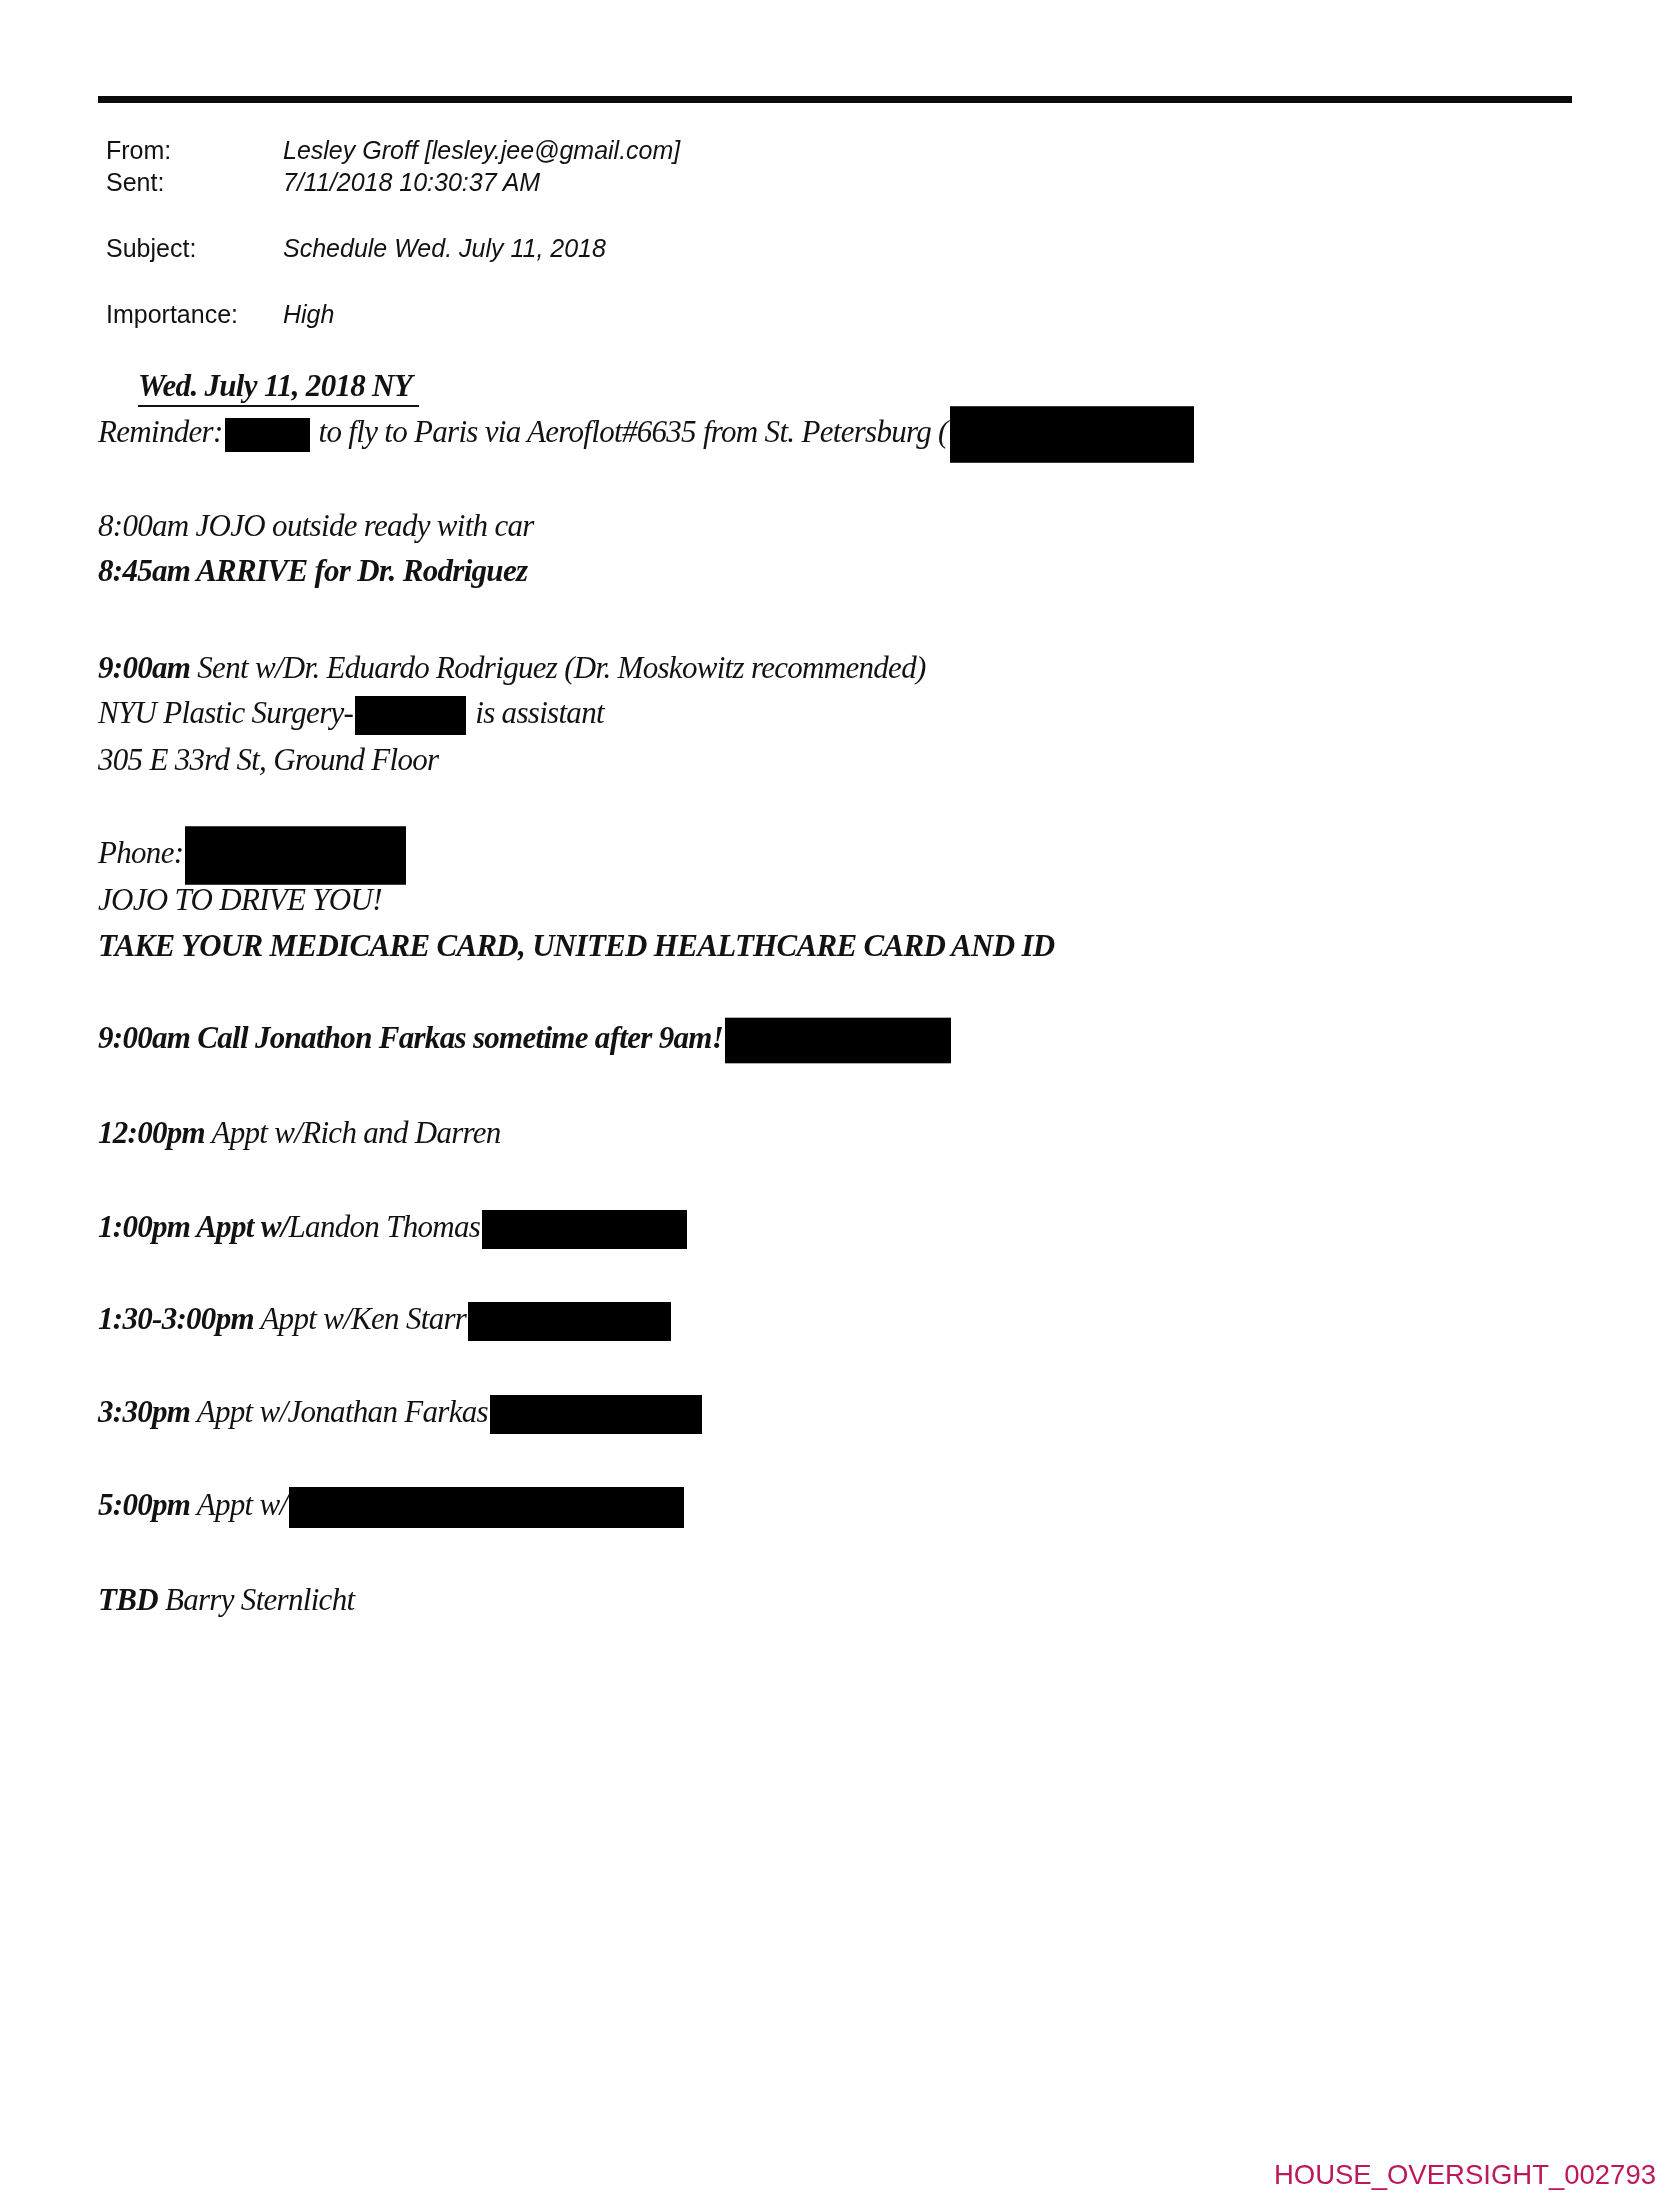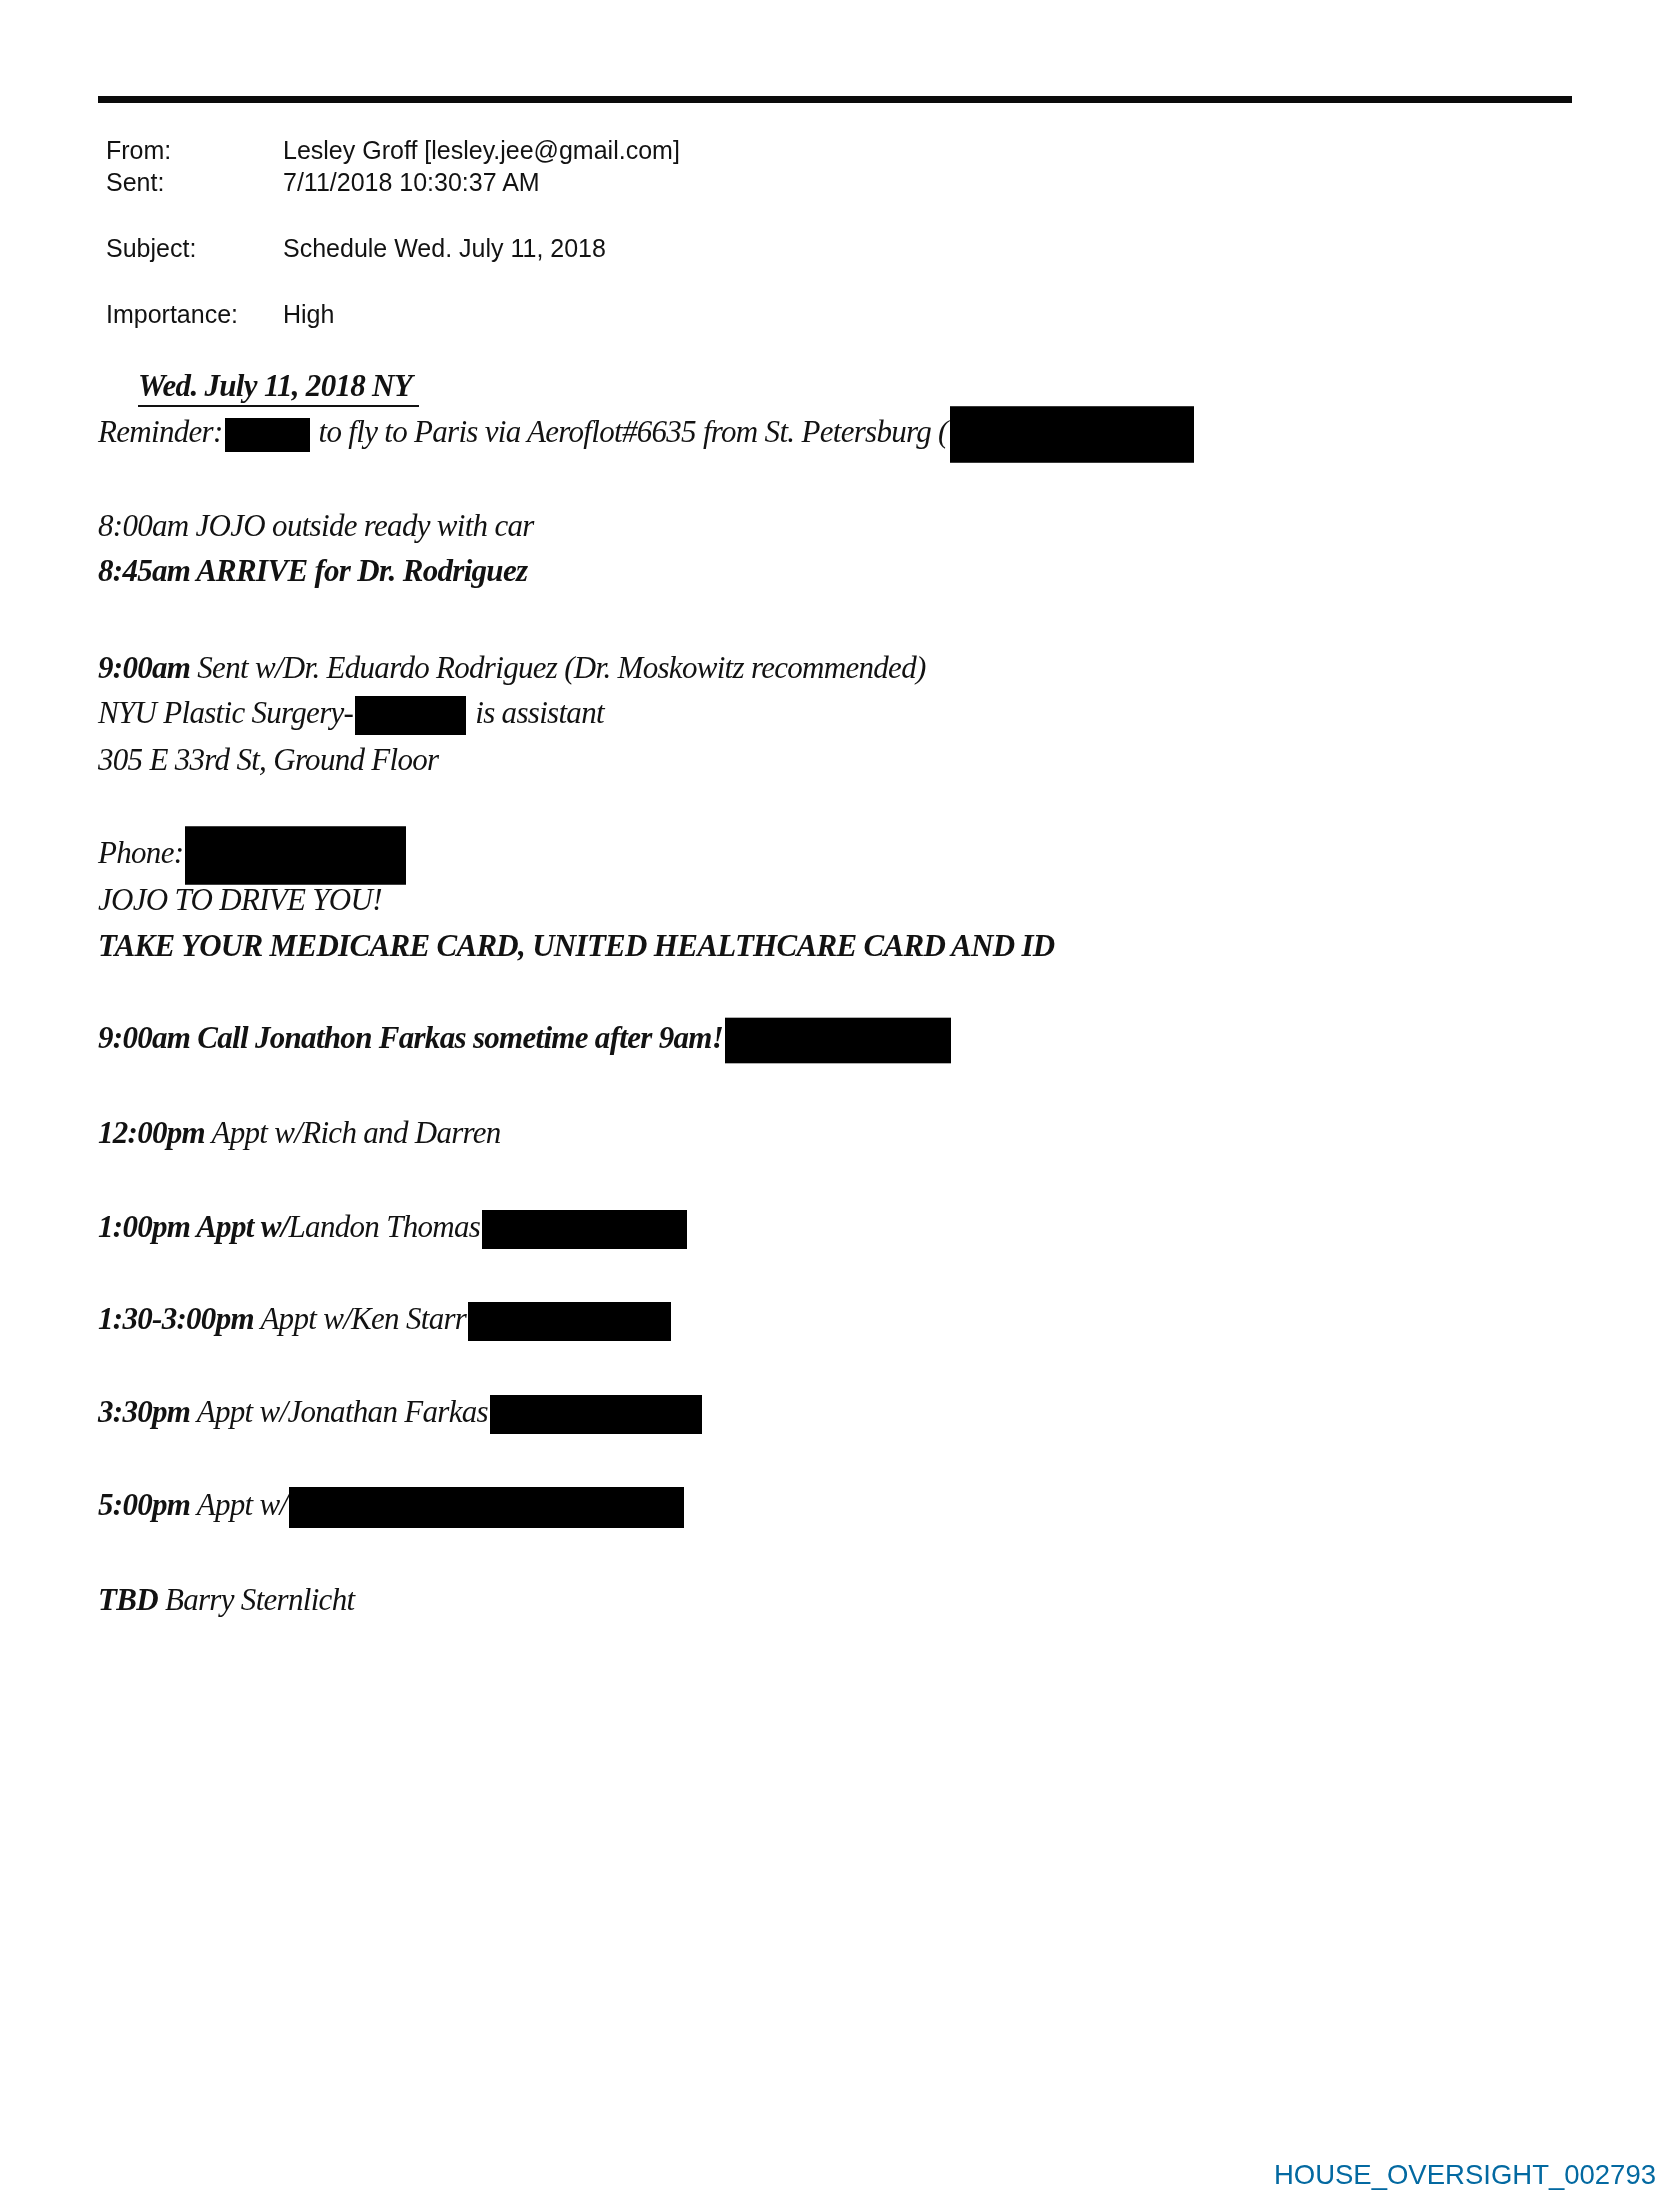--- a/index.html
+++ b/index.html
@@ -12,21 +12,21 @@
     position:absolute; left:98px; top:96px; width:1474px; height:7.2px;
     background:#0b0b0b;
   }
   
   .hdr-row {
     position:absolute; left:98px;
     font-family:"Liberation Sans", sans-serif;
     font-size:25px; line-height:33px; white-space:pre;
   }
   .hdr-label { font-weight:normal; display:inline-block; width:177px;margin-left:8px; }
-  .hdr-value { font-weight:normal; }
+  .hdr-value { font-weight:normal;font-style:italic; }
   
   .bline {
     position:absolute; left:98px;
     font-style:italic; font-size:31px; line-height:47px;
     letter-spacing:-0.7px; white-space:pre;
   }
   .b { font-weight:bold; }
   .underlined { border-bottom:2.6px solid #121212; padding-bottom:2px; padding-right:6.5px;margin-left:40px; }
   
   .redact {
@@ -38,21 +38,21 @@
   .r3 { width:111px; height:39px; }
   .r4 { width:221px; height:39px; transform:scaleY(1.5); }
   .r5 { width:226px; height:39px; transform:scaleY(1.17); }
   .r6 { width:205px; height:39px; }
   .r7 { width:203px; height:39px; }
   .r8 { width:212px; height:39px; }
   .r9 { width:395px; height:41px; }
   .footer {
     position:absolute; right:13px; top:2159px;
     font-family:"Liberation Sans", sans-serif;
-    font-size:27.5px; color:#0369a1; letter-spacing:0px;
+    font-size:27.5px; color:#be185d; letter-spacing:0px;
   }
 </style>
 </head>
 <body>
 
 <div class="page">
 
   <div class="topline"></div>
 
   <div class="hdr-row" style="top:134px"><span class="hdr-label">From:</span><span class="hdr-value">Lesley Groff [lesley.jee@gmail.com]</span></div>

